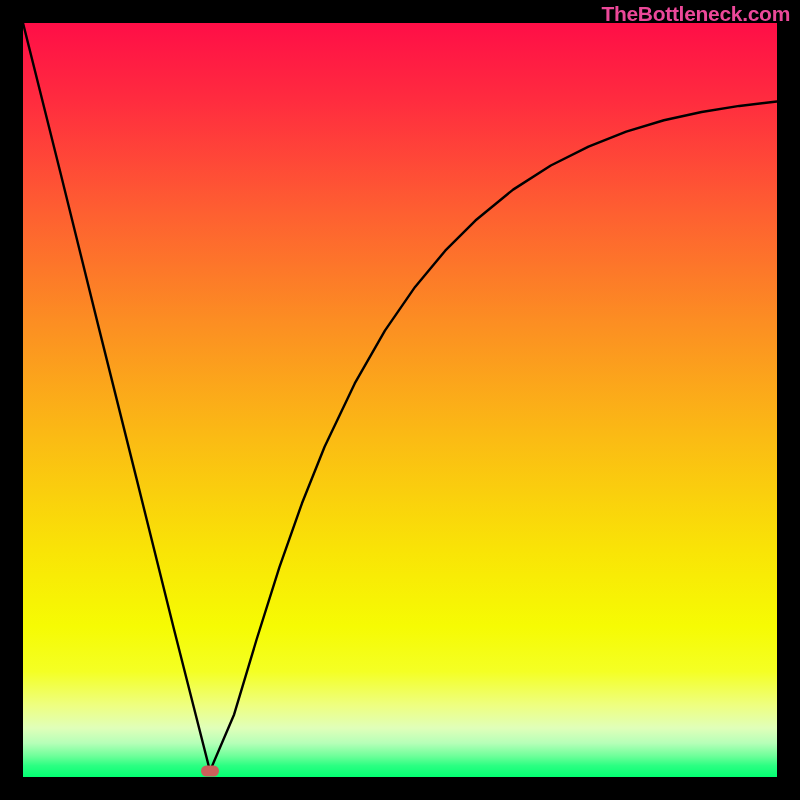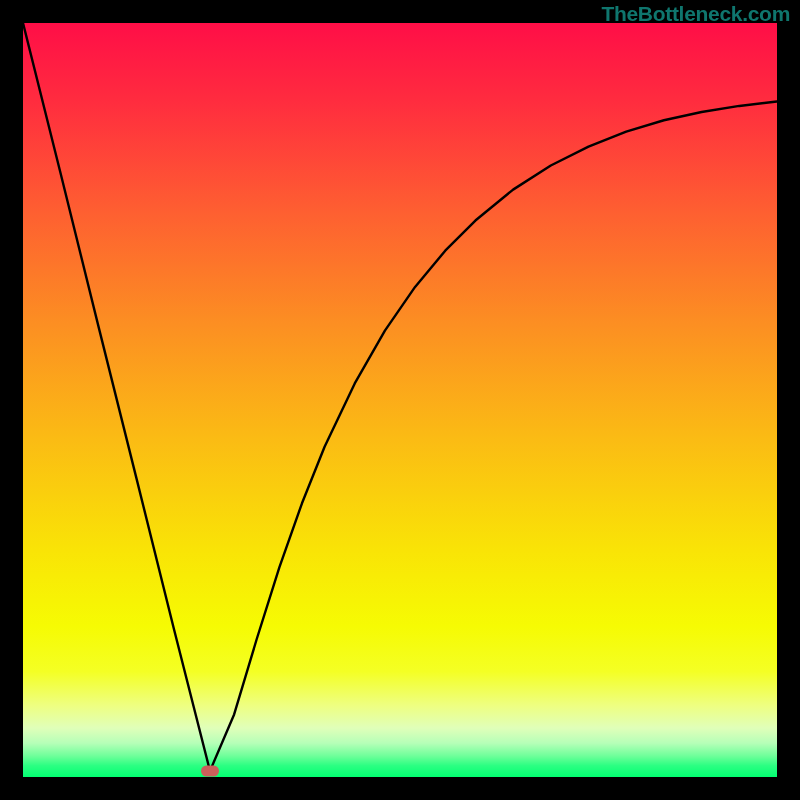--- a/index.html
+++ b/index.html
@@ -38,21 +38,21 @@
     position: absolute;
     top: 0;
     left: 0;
     width: 754px;
     height: 754px;
   }
   .attribution {
     position: absolute;
     top: 2px;
     right: 10px;
-    color: #0f766e;
+    color: #ec4899;
     font-size: 21px;
     font-weight: bold;
     letter-spacing: -0.3px;
   }
   .marker {
     position: absolute;
     width: 18px;
     height: 11px;
     border-radius: 6px;
     transform: translate(-50%, -50%);

